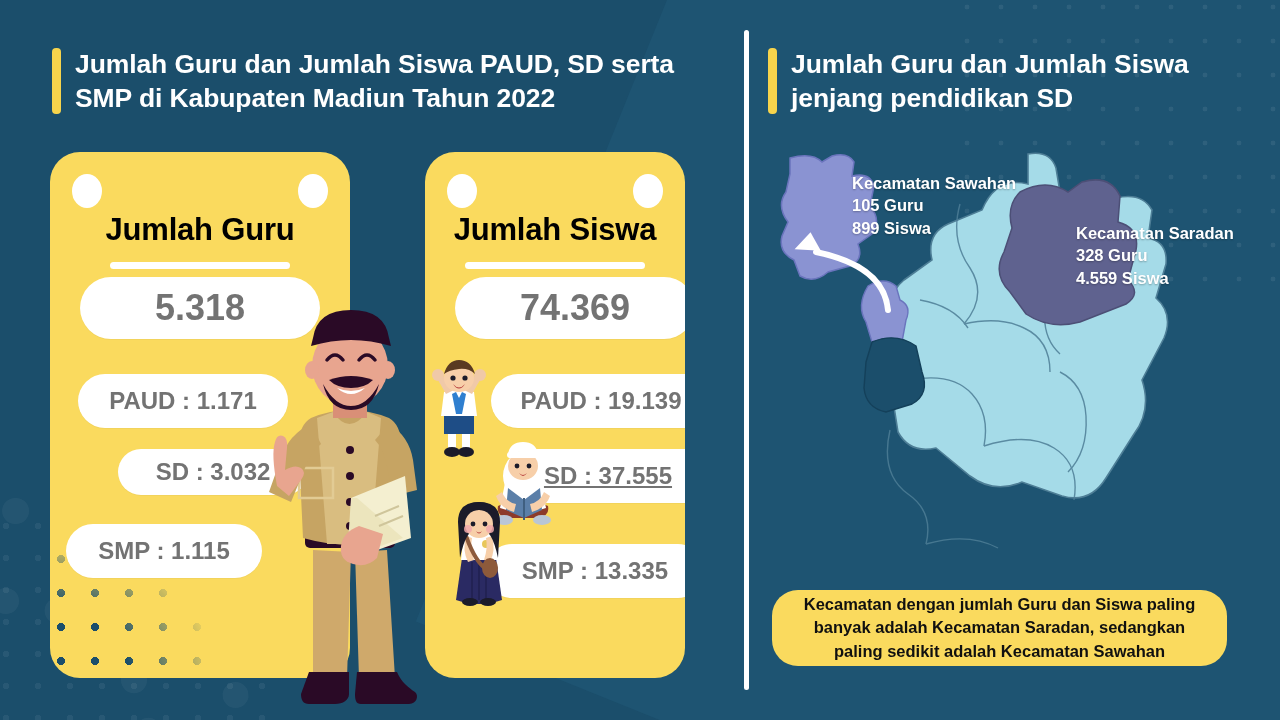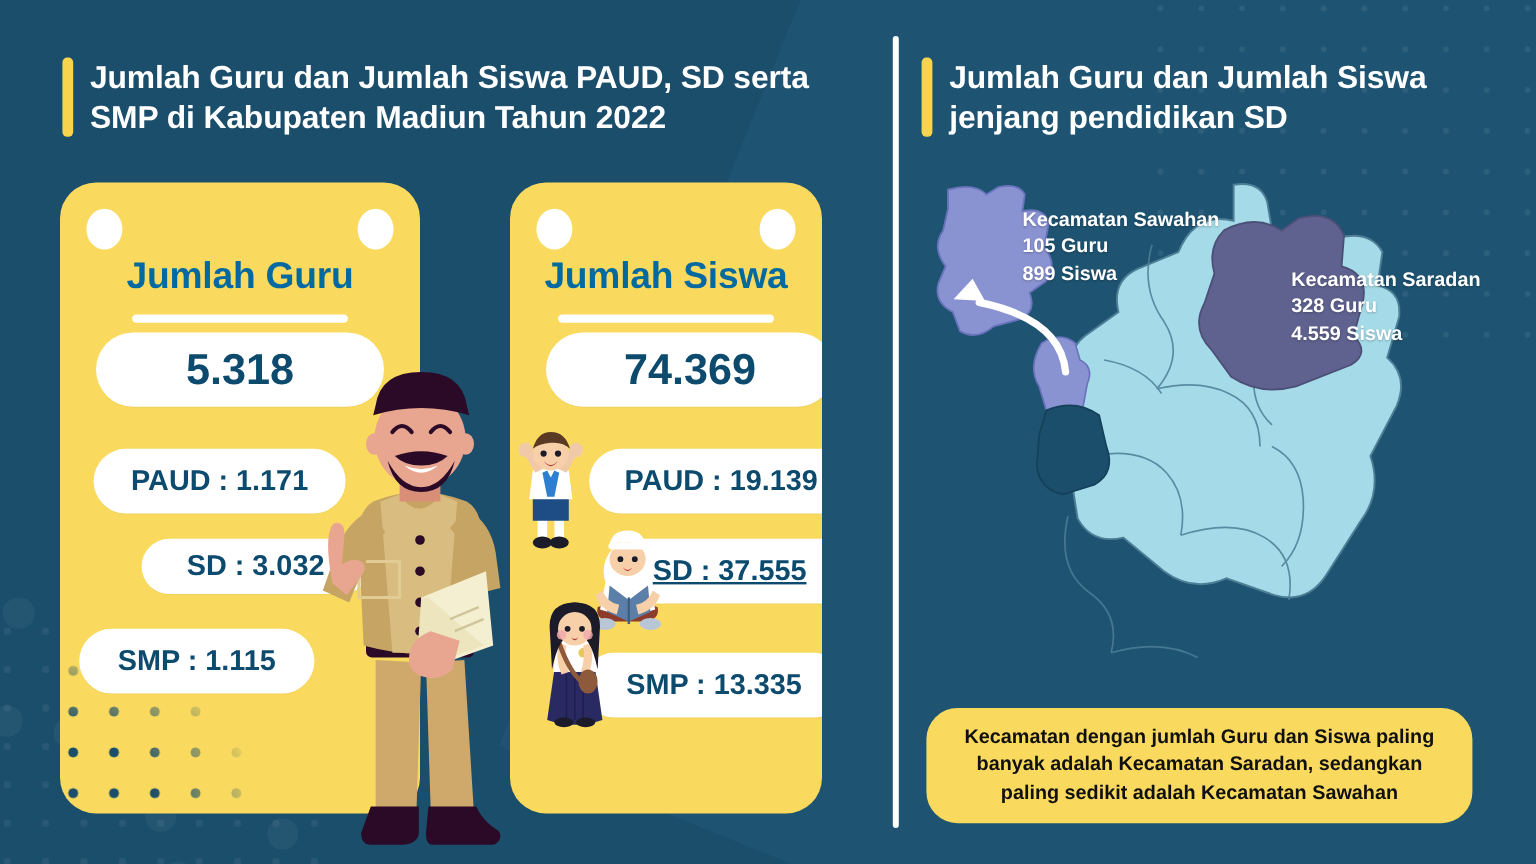--- a/index.html
+++ b/index.html
@@ -65,30 +65,30 @@
     mask-image:radial-gradient(ellipse 230px 200px at 0% 100%, #000 38%, transparent 78%);
   }
   .punch{
     position:absolute;top:22px;width:30px;height:34px;border-radius:50%;
     background:#ffffff;
   }
   .punch.l{left:22px;}
   .punch.r{right:22px;}
   .card-title{
     position:absolute;top:60px;left:0;right:0;text-align:center;
-    color:#0369a1;font-weight:bold;font-size:31px;letter-spacing:-.2px;
+    color:#000000;font-weight:bold;font-size:31px;letter-spacing:-.2px;
   }
   .card-rule{
     position:absolute;top:110px;left:50%;transform:translateX(-50%);
     width:180px;height:7px;border-radius:4px;background:#ffffff;
   }
   .pill{
     position:absolute;background:#ffffff;border-radius:44px;
     display:flex;align-items:center;justify-content:center;
-    color:#0c4a6e;font-weight:bold;box-shadow:0 1px 0 rgba(0,0,0,.03);
+    color:#737373;font-weight:bold;box-shadow:0 1px 0 rgba(0,0,0,.03);
   }
   .pill.big{font-size:36px;}
   .pill.small{font-size:24px;}
 
   
   #guru-total{left:30px;top:125px;width:240px;height:62px;}
   #guru-paud {left:28px;top:222px;width:210px;height:54px;}
   #guru-sd   {left:68px;top:297px;width:190px;height:46px;}
   #guru-smp  {left:16px;top:372px;width:196px;height:54px;}
   
@@ -109,21 +109,21 @@
   .map-label{
     position:absolute;color:#ffffff;font-weight:bold;font-size:16.5px;
     line-height:1.35;text-shadow:0 1px 2px rgba(0,0,0,.28);
   }
   #label-sawahan{left:852px;top:172px;}
   #label-saradan{left:1076px;top:222px;}
 
   
   #caption{
     position:absolute;left:772px;top:590px;width:455px;
-    background:#fada5e;border-radius:26px;padding:13px 18px;
+    background:#fada5e;border-radius:26px;padding:3px 18px;
     box-sizing:border-box;text-align:center;
     color:#101010;font-weight:bold;font-size:16.5px;line-height:1.42;
   }
 </style>
 </head>
 <body>
 
 <div class="stage">
 
   <div class="bg-band"></div>

